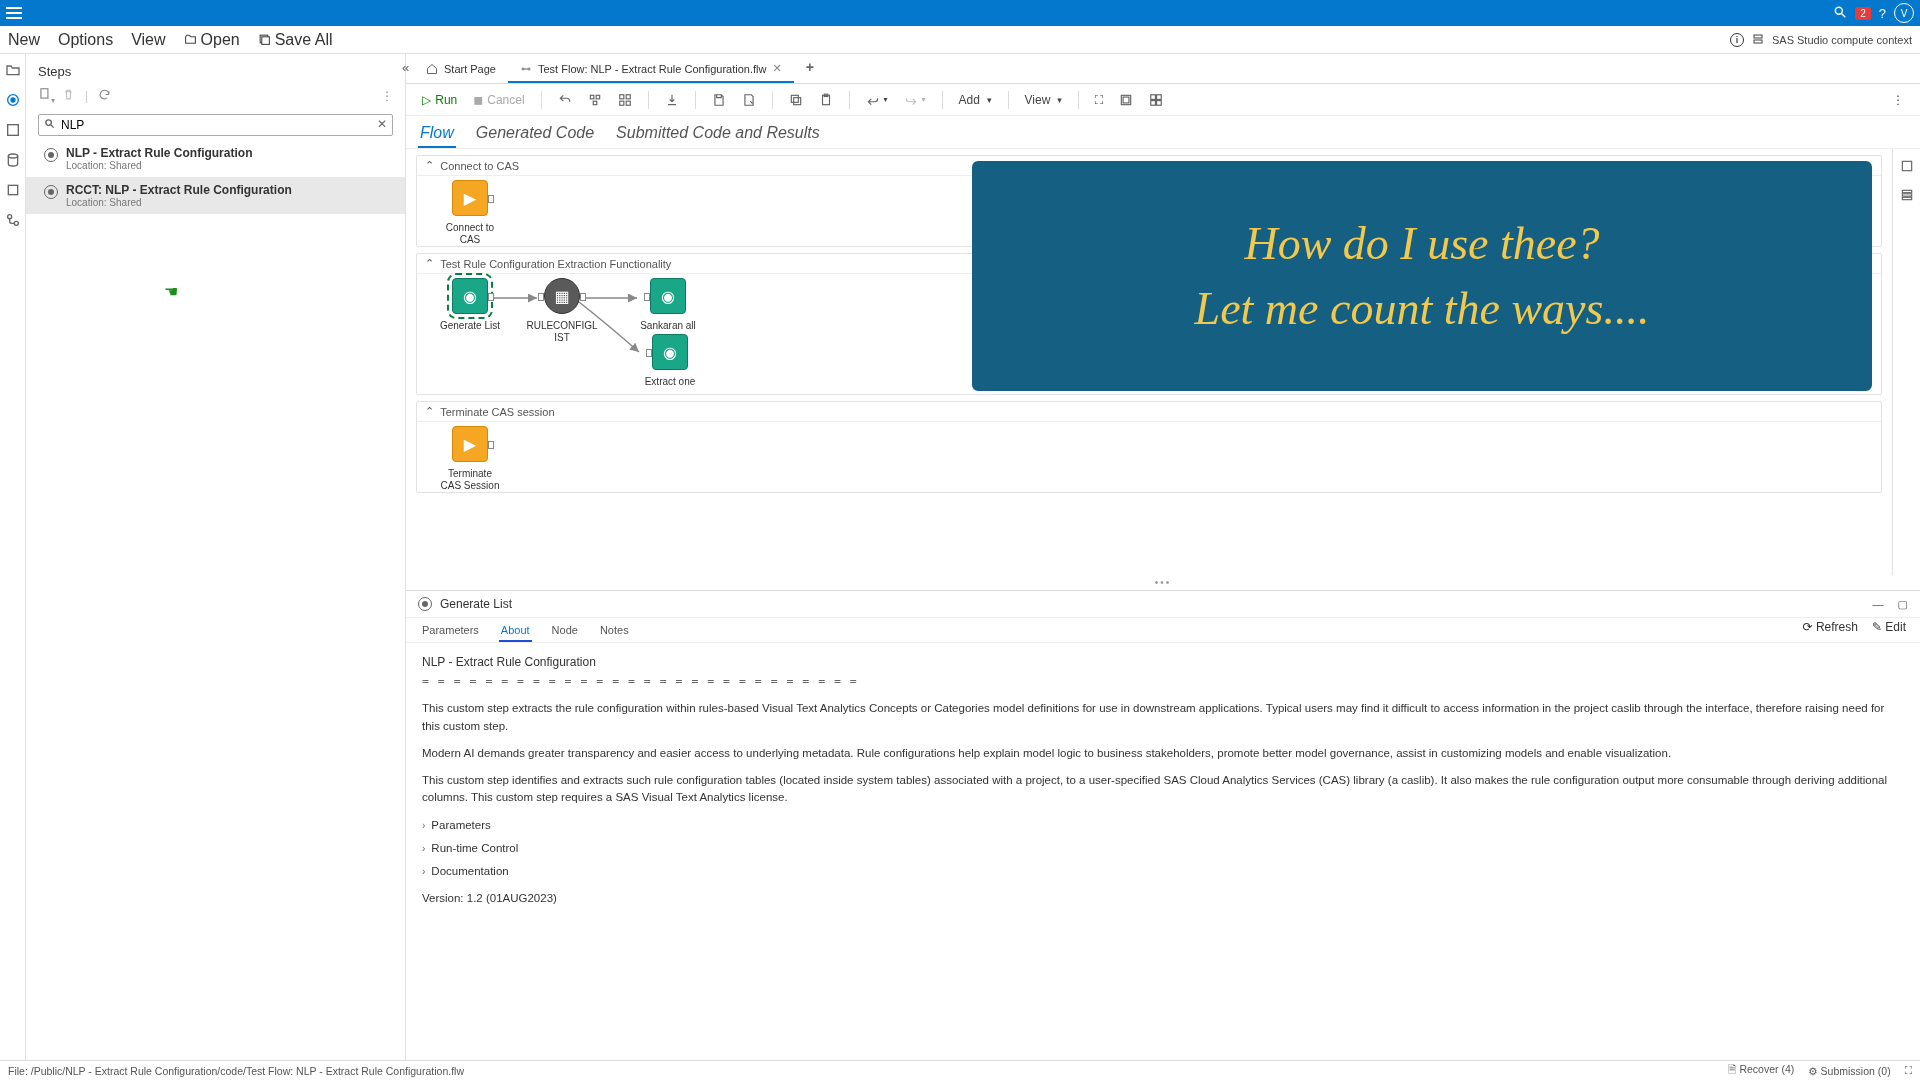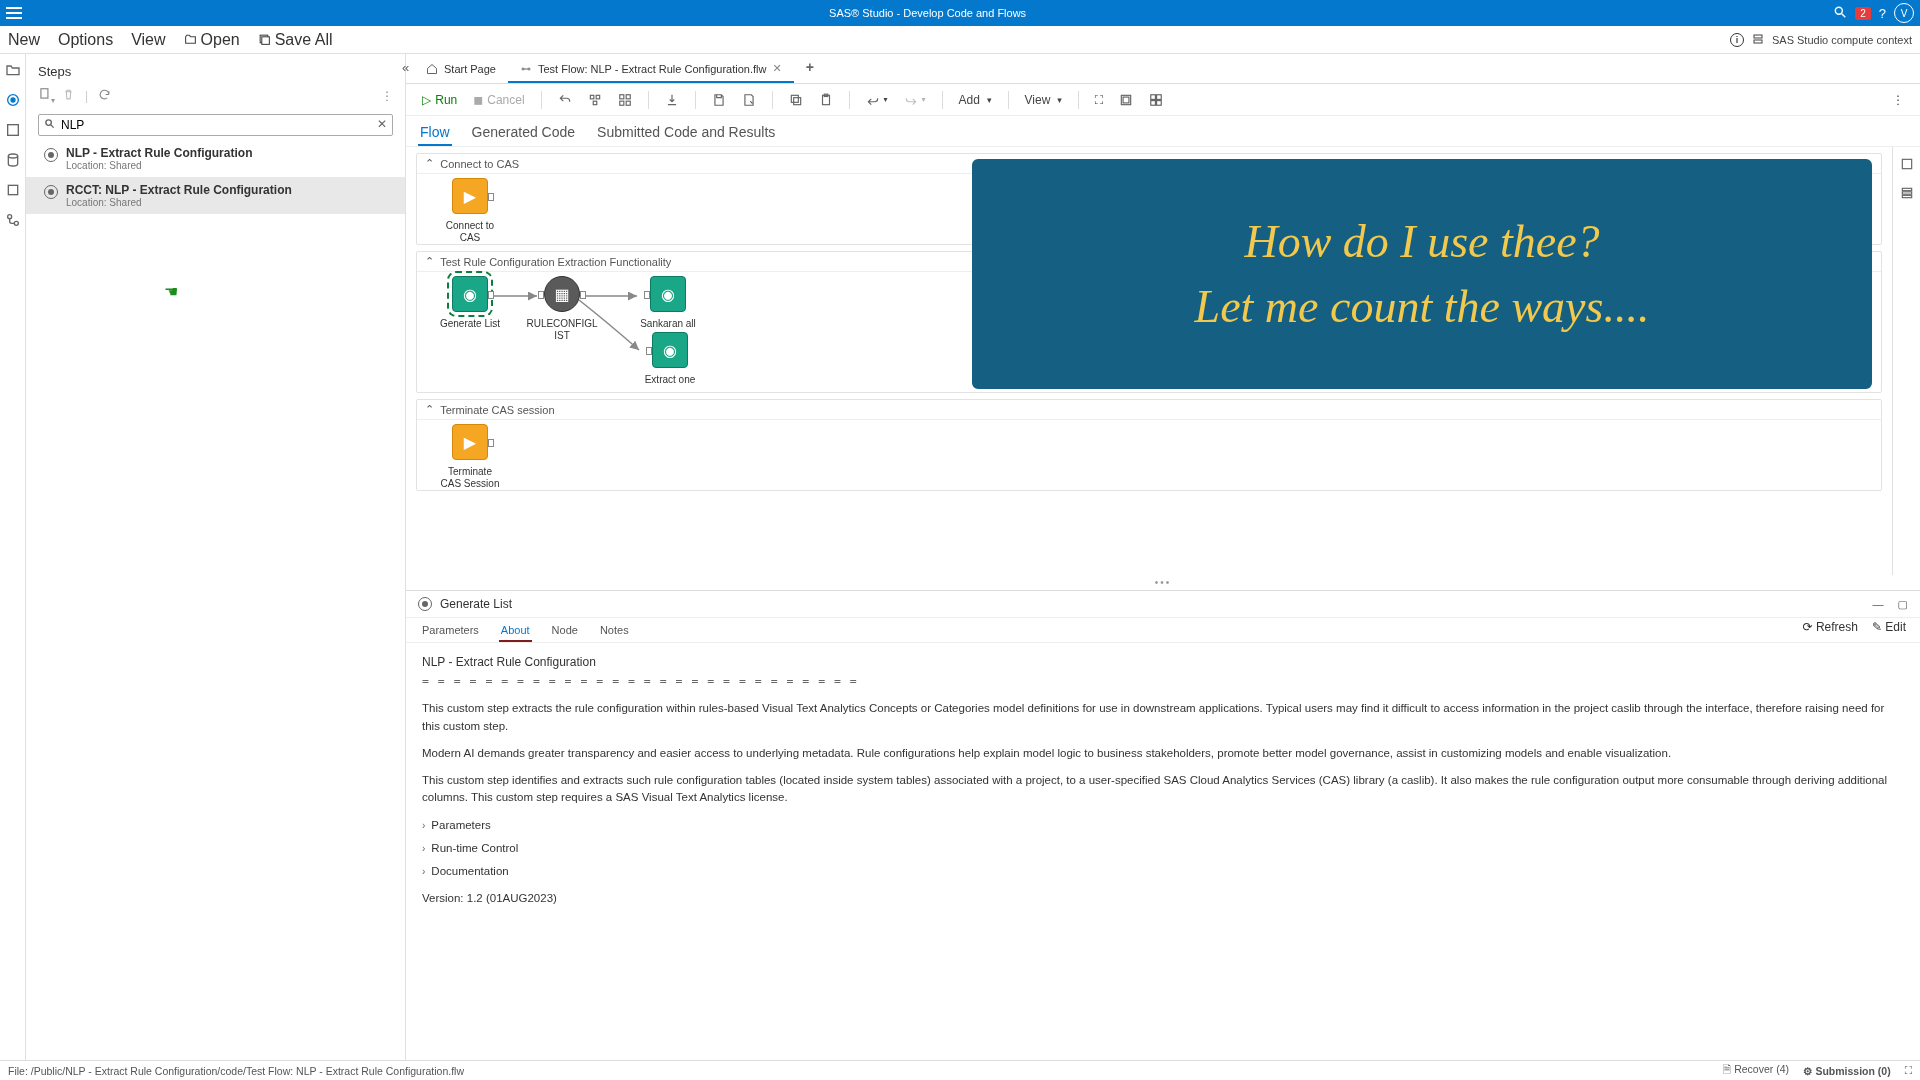--- a/index.html
+++ b/index.html
@@ -58,21 +58,21 @@
 .toolbar { height: 32px; display: flex; align-items: center; padding: 0 10px; gap: 4px; border-bottom: 1px solid #eee; }
 .tsep { width: 1px; height: 18px; background: #ddd; margin: 0 6px; }
 .tbtn { padding: 3px 6px; font-size: 12px; cursor: pointer; display: flex; align-items: center; gap: 4px; color: #444; }
 .tbtn.run { color: #0a7e0a; }
 .tbtn.cancel { color: #aaa; }
 .tbtn.iconbtn svg, .tbtn.iconbtn .isq { width:14px; height:14px;}
 .toolbar .spacer { flex: 1; }
 
 
 .subtabs { display: flex; padding: 4px 12px 0; gap: 18px; border-bottom: 1px solid #eee; }
-.subtab { font-size: 14px; padding: 4px 2px; cursor: pointer; color: #555; }
+.subtab { font-size: 16px; padding: 4px 2px; cursor: pointer; color: #555; font-style: italic; }
 .subtab.active { color: #0378cd; border-bottom: 2px solid #0378cd; }
 
 
 .canvas-wrap { flex: 1; overflow: hidden; display: flex; }
 .canvas { flex: 1; padding: 6px 10px; overflow: auto; position: relative; }
 .rightrail { width: 28px; border-left: 1px solid #e0e0e0; display: flex; flex-direction: column; align-items: center; padding-top: 10px; gap: 12px; color:#666;}
 
 .section { border: 1px solid #e2e2e2; border-radius: 2px; margin-bottom: 6px; }
 .section-head { padding: 3px 8px; font-size: 11px; color: #555; display: flex; align-items: center; gap: 6px; border-bottom: 1px solid #eee; }
 .section-body { padding: 10px 14px 14px; position: relative; min-height: 60px; }
@@ -102,21 +102,21 @@
 
 .details { height: 470px; border-top: 1px solid #ddd; display: flex; flex-direction: column; }
 .details-head { padding: 6px 12px; font-size: 12px; display: flex; align-items: center; gap: 8px; border-bottom:1px solid #eee;}
 .details-head .dtitle { font-weight: normal; }
 .details-head .dright { margin-left: auto; display: flex; gap: 14px; font-size: 11px; color: #555; align-items:center;}
 .details-head .dicon { width:14px; height:14px; border:1.5px solid #666; border-radius:50%; display:inline-flex; align-items:center; justify-content:center;}
 .details-head .dicon::before{ content:""; width:6px; height:6px; background:#666; border-radius:50%;}
 
 .dtabs { display: flex; padding: 2px 14px 0; gap: 18px; border-bottom: 1px solid #eee; }
 .dtab { font-size: 11px; padding: 4px 2px; cursor: pointer; color: #555; }
-.dtab.active { color: #0378cd; border-bottom: 2px solid #7f1d1d; }
+.dtab.active { color: #0378cd; border-bottom: 2px solid #1d4ed8; }
 
 .dbody { flex: 1; padding: 10px 16px; overflow: auto; font-size: 11.5px; line-height: 1.5; }
 .dbody .ht { font-size: 12px; margin-bottom: 2px; }
 .dbody .hr-eq { color: #666; margin-bottom: 10px; font-family: monospace; letter-spacing:1px;}
 .dbody p { margin-bottom: 10px; }
 .dbody .exp { display: flex; align-items: center; gap: 6px; margin: 6px 0; cursor:pointer;}
 .dbody .exp .caret { font-size: 10px; color: #666; }
 
 
 .statusbar { height: 20px; border-top: 1px solid #ddd; display: flex; align-items: center; padding: 0 8px; font-size: 10.5px; color: #555; }
@@ -127,21 +127,20 @@
 <body>
 
 <div class="titlebar">
   <div class="left">
     <div class="hamburger">
         <span></span>
         <span></span>
         <span></span>
       </div>
   </div>
-  <div class="center">SAS® Studio - Develop Code and Flows</div>
   <div class="right">
     <span style="cursor:pointer;">
       <svg width="14" height="14" viewBox="0 0 24 24" fill="none" stroke="#fff" stroke-width="2.5">
           <circle cx="10" cy="10" r="6"></circle>
           <line x1="15" y1="15" x2="21" y2="21"></line>
         </svg>
     </span>
     <span class="badge-red">2</span>
     <span style="font-size:13px;cursor:pointer;">?</span>
     <span class="avatar-circle">V</span>
@@ -514,16 +513,16 @@
         <p style="margin-top:10px;">Version: 1.2  (01AUG2023)</p>
       </div>
     </div>
   </div>
 </div>
 
 <div class="statusbar">
   <span>File: /Public/NLP - Extract Rule Configuration/code/Test Flow: NLP - Extract Rule Configuration.flw</span>
   <div class="sright">
     <span style="cursor:pointer;">🗎 <span>Recover (4)</span></span>
-    <span style="cursor:pointer;font-weight:bold;">⚙ <span>Submission (0)</span></span>
+    <span style="cursor:pointer;">⚙ <span>Submission (0)</span></span>
     <span style="cursor:pointer;">⛶</span>
   </div>
 </div>
 
 </body></html>

